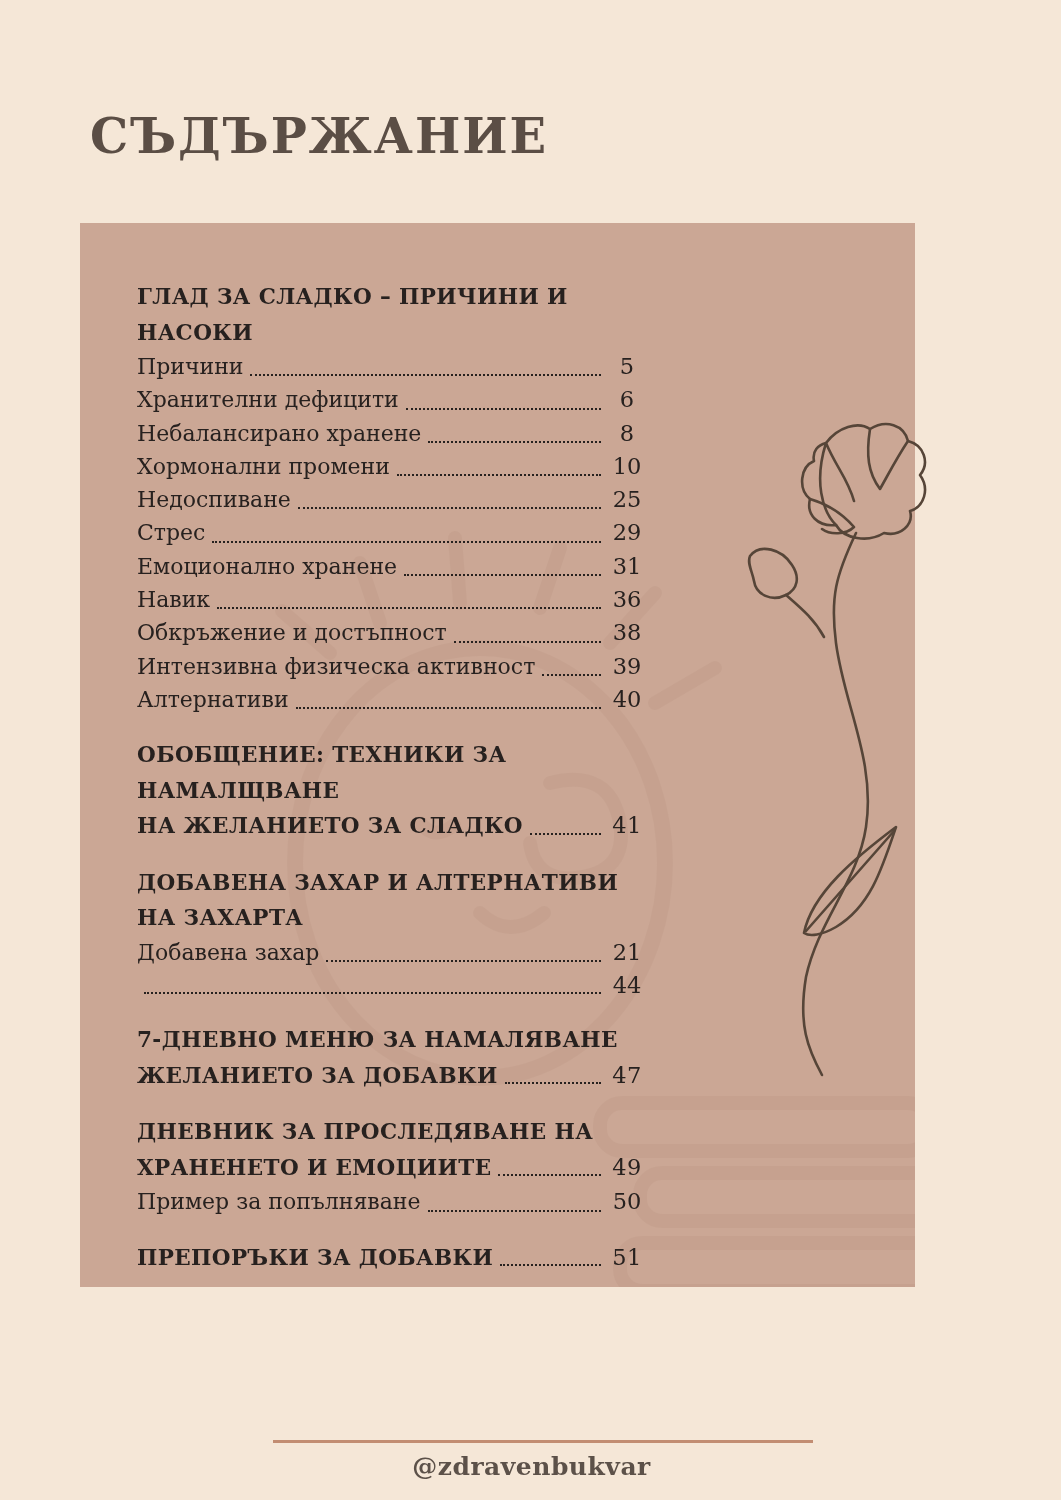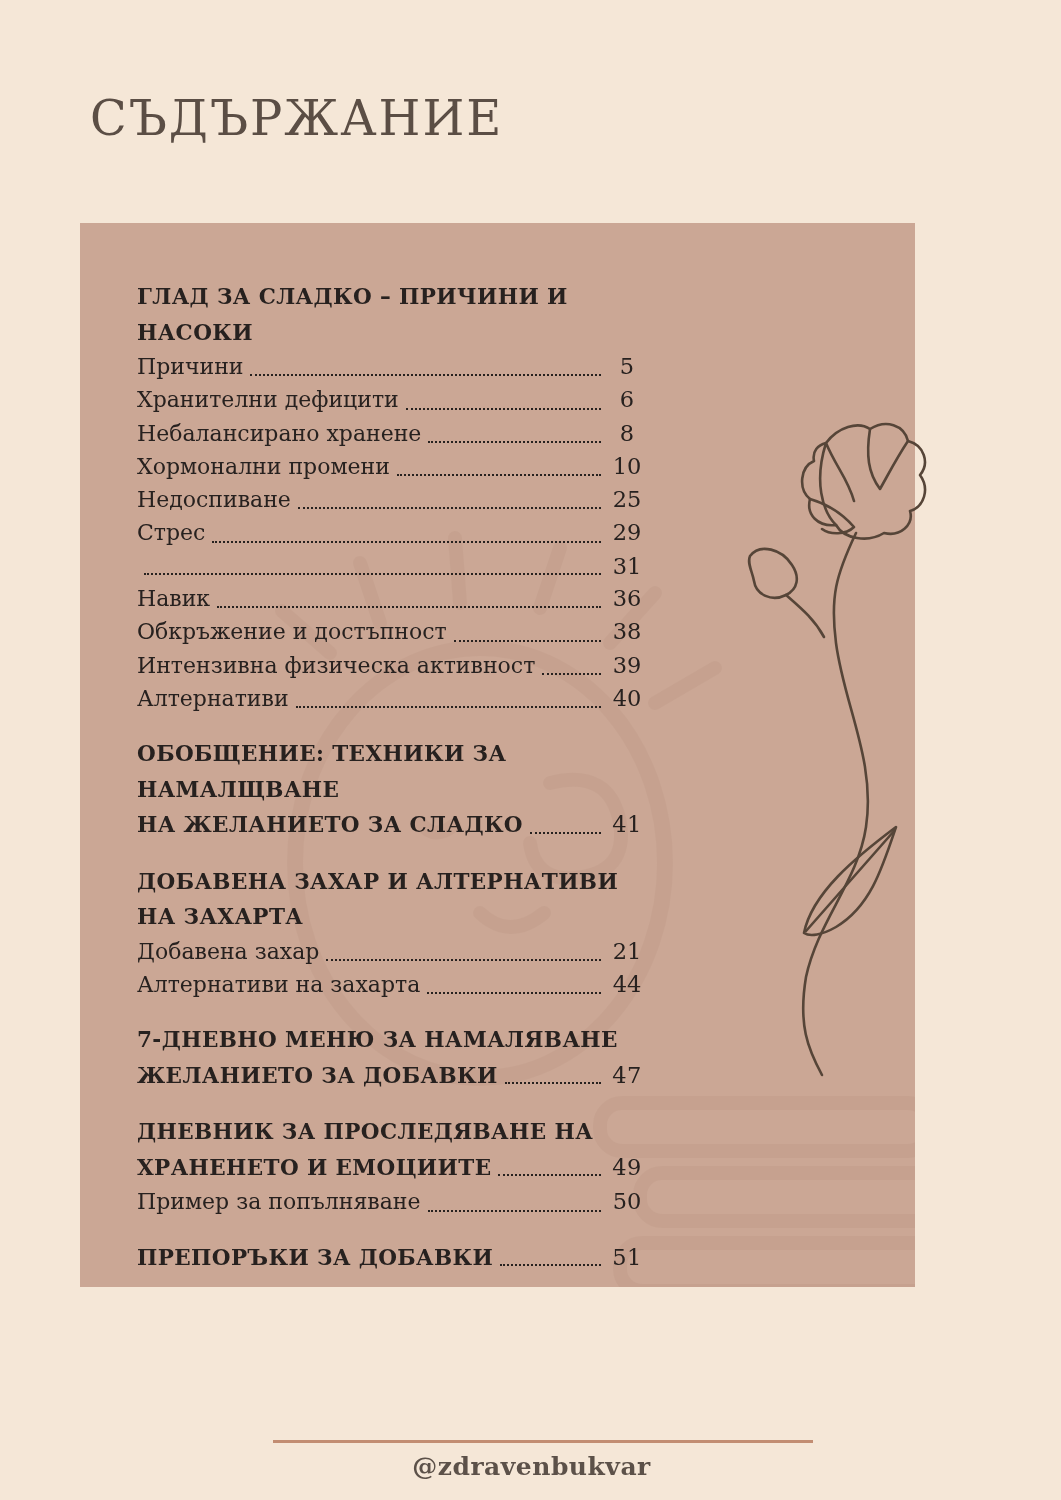--- a/index.html
+++ b/index.html
@@ -8,22 +8,22 @@
   }
   *{margin:0;padding:0;box-sizing:border-box;}
   html,body{width:1061px;height:1500px;}
   body{
     position:relative;width:1061px;height:1500px;overflow:hidden;
     background:var(--bg);
     font-family:"DejaVu Serif","Liberation Serif",serif;
     color:var(--ink);
   }
   .page-title{
-    position:absolute;left:90px;top:90px;
-    font-size:48px;font-weight:400;letter-spacing:2px;
+    position:absolute;left:90px;top:108px;
+    font-size:48px;font-weight:700;letter-spacing:2px;
     color:var(--title);
   }
   .card{
     position:absolute;left:80px;top:223px;width:835px;height:1064px;
     background:var(--card);overflow:hidden;
   }
   .watermark{position:absolute;left:0;top:0;width:900px;height:1064px;opacity:.07;}
   .toc{
     position:absolute;left:57px;top:56px;width:508px;
   }
@@ -97,20 +97,21 @@
           <span>Недоспиване</span>
           <span class="leader"></span>
           <span class="pg">25</span>
         </div>
         <div class="row item">
           <span>Стрес</span>
           <span class="leader"></span>
           <span class="pg">29</span>
         </div>
         <div class="row item">
+          <span>Емоционално хранене</span>
           <span class="leader"></span>
           <span class="pg">31</span>
         </div>
         <div class="row item">
           <span>Навик</span>
           <span class="leader"></span>
           <span class="pg">36</span>
         </div>
         <div class="row item">
           <span>Обкръжение и достъпност</span>
@@ -141,21 +142,20 @@
       <div class="toc-section">
         <div class="row heading">
           <span>ДОБАВЕНА ЗАХАР И АЛТЕРНАТИВИ НА ЗАХАРТА</span>
         </div>
         <div class="row item">
           <span>Добавена захар</span>
           <span class="leader"></span>
           <span class="pg">21</span>
         </div>
         <div class="row item">
-          <span>Алтернативи на захарта</span>
           <span class="leader"></span>
           <span class="pg">44</span>
         </div>
       </div>
       <div class="toc-section">
         <div class="row heading">
           <span>7-ДНЕВНО МЕНЮ ЗА НАМАЛЯВАНЕ</span>
         </div>
         <div class="row heading">
           <span>ЖЕЛАНИЕТО ЗА ДОБАВКИ</span>

